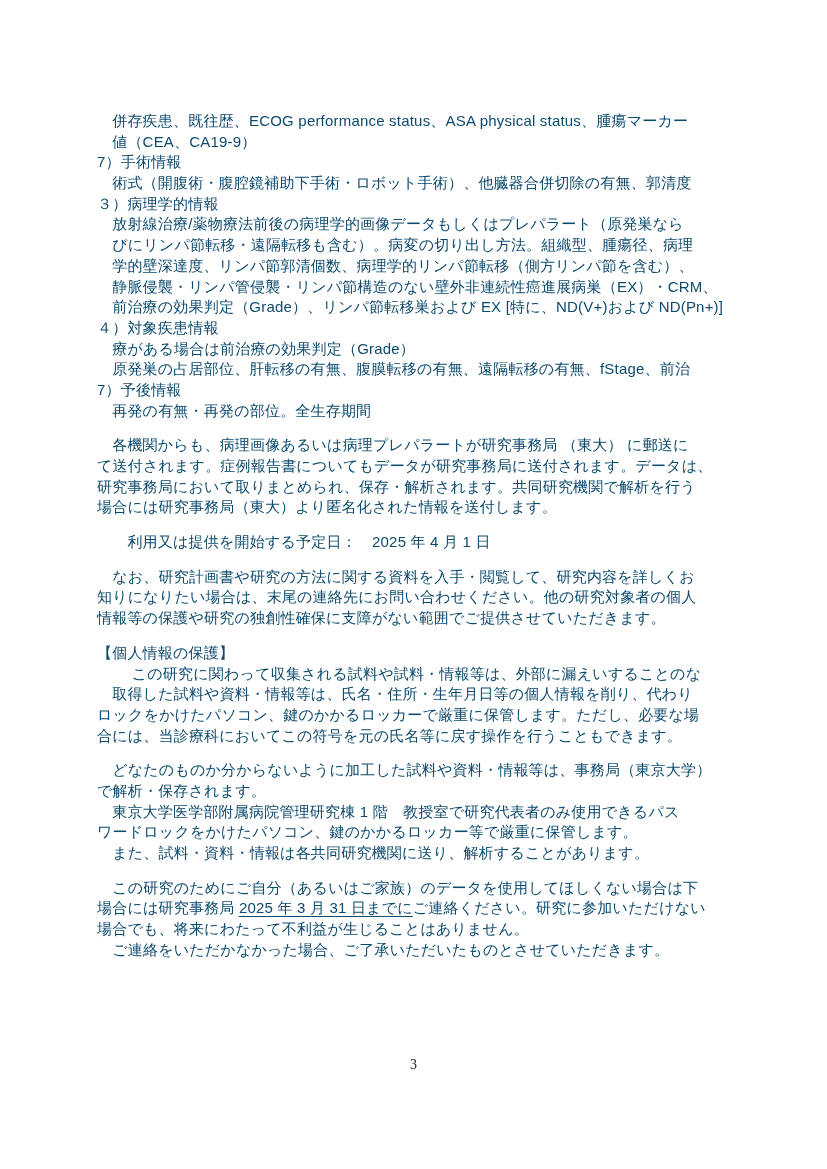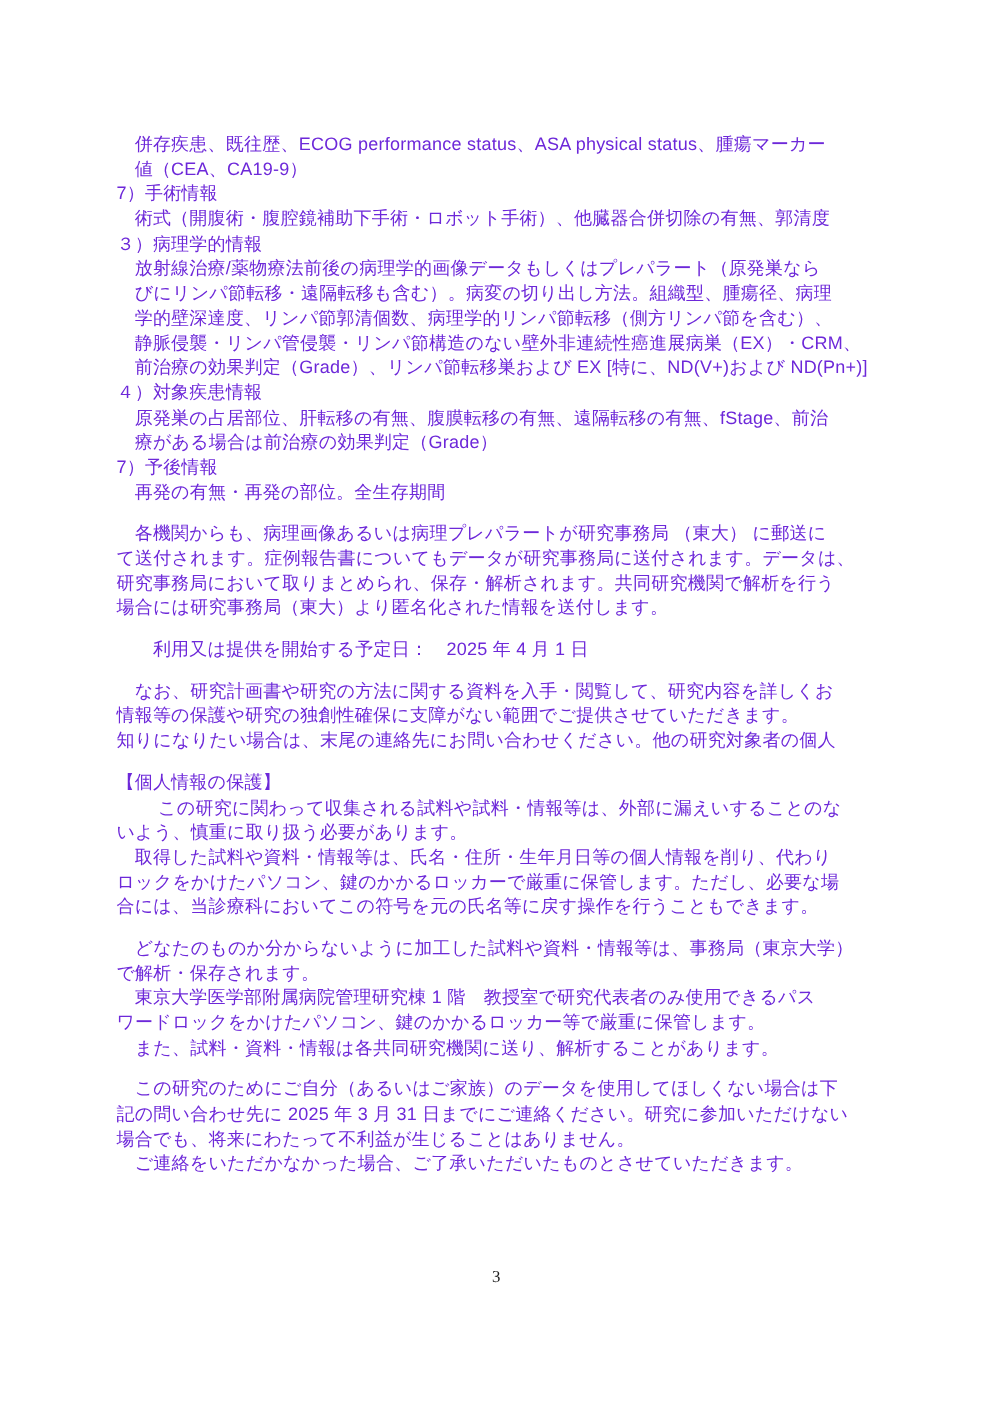--- a/index.html
+++ b/index.html
@@ -27,26 +27,27 @@
     top: 111px;
     left: 97px;
     width: 645px;
   }
   .line {
     font-size: 15px;
     line-height: 20.7px;
     height: 20.7px;
     letter-spacing: 0.2px;
     white-space: pre;
-    color: #6d28d9;
+    color: #0c4a6e;
   }
   .line.blank {
     height: 14px;
   }
   .seg-u {
+    text-decoration: underline;
     text-underline-offset: 3px;
     text-align: center;
   }
   .page-number {
     position: absolute;
     top: 1057px;
     left: 0;
     width: 827px;
     text-align: center;
     font-family: "Liberation Serif", "DejaVu Serif", serif;
@@ -63,48 +64,47 @@
       <div class="line"><span class="seg">　値（CEA、CA19-9）</span></div>
       <div class="line"><span class="seg">7）手術情報</span></div>
       <div class="line"><span class="seg">　術式（開腹術・腹腔鏡補助下手術・ロボット手術）、他臓器合併切除の有無、郭清度</span></div>
       <div class="line"><span class="seg">３）病理学的情報</span></div>
       <div class="line"><span class="seg">　放射線治療/薬物療法前後の病理学的画像データもしくはプレパラート（原発巣なら</span></div>
       <div class="line"><span class="seg">　びにリンパ節転移・遠隔転移も含む）。病変の切り出し方法。組織型、腫瘍径、病理</span></div>
       <div class="line"><span class="seg">　学的壁深達度、リンパ節郭清個数、病理学的リンパ節転移（側方リンパ節を含む）、</span></div>
       <div class="line"><span class="seg">　静脈侵襲・リンパ管侵襲・リンパ節構造のない壁外非連続性癌進展病巣（EX）・CRM、</span></div>
       <div class="line"><span class="seg">　前治療の効果判定（Grade）、リンパ節転移巣および EX [特に、ND(V+)および ND(Pn+)]</span></div>
       <div class="line"><span class="seg">４）対象疾患情報</span></div>
+      <div class="line"><span class="seg">　療がある場合は前治療の効果判定（Grade）</span></div>
       <div class="line"><span class="seg">　原発巣の占居部位、肝転移の有無、腹膜転移の有無、遠隔転移の有無、fStage、前治</span></div>
-      <div class="line"><span class="seg">　療がある場合は前治療の効果判定（Grade）</span></div>
       <div class="line"><span class="seg">7）予後情報</span></div>
       <div class="line"><span class="seg">　再発の有無・再発の部位。全生存期間</span></div>
       <div class="line blank"></div>
       <div class="line"><span class="seg">　各機関からも、病理画像あるいは病理プレパラートが研究事務局 （東大） に郵送に</span></div>
       <div class="line"><span class="seg">て送付されます。症例報告書についてもデータが研究事務局に送付されます。データは、</span></div>
       <div class="line"><span class="seg">研究事務局において取りまとめられ、保存・解析されます。共同研究機関で解析を行う</span></div>
       <div class="line"><span class="seg">場合には研究事務局（東大）より匿名化された情報を送付します。</span></div>
       <div class="line blank"></div>
       <div class="line"><span class="seg">　　利用又は提供を開始する予定日：　2025 年 4 月 1 日</span></div>
       <div class="line blank"></div>
       <div class="line"><span class="seg">　なお、研究計画書や研究の方法に関する資料を入手・閲覧して、研究内容を詳しくお</span></div>
+      <div class="line"><span class="seg">知りになりたい場合は、末尾の連絡先にお問い合わせください。他の研究対象者の個人</span></div>
       <div class="line"><span class="seg">情報等の保護や研究の独創性確保に支障がない範囲でご提供させていただきます。</span></div>
-      <div class="line"><span class="seg">知りになりたい場合は、末尾の連絡先にお問い合わせください。他の研究対象者の個人</span></div>
       <div class="line blank"></div>
       <div class="line"><span class="seg">【個人情報の保護】</span></div>
       <div class="line"><span class="seg">　　 この研究に関わって収集される試料や試料・情報等は、外部に漏えいすることのな</span></div>
-      <div class="line"><span class="seg">いよう、慎重に取り扱う必要があります。</span></div>
       <div class="line"><span class="seg">　取得した試料や資料・情報等は、氏名・住所・生年月日等の個人情報を削り、代わり</span></div>
       <div class="line"><span class="seg">ロックをかけたパソコン、鍵のかかるロッカーで厳重に保管します。ただし、必要な場</span></div>
       <div class="line"><span class="seg">合には、当診療科においてこの符号を元の氏名等に戻す操作を行うこともできます。</span></div>
       <div class="line blank"></div>
       <div class="line"><span class="seg">　どなたのものか分からないように加工した試料や資料・情報等は、事務局（東京大学）</span></div>
       <div class="line"><span class="seg">で解析・保存されます。</span></div>
       <div class="line"><span class="seg">　東京大学医学部附属病院管理研究棟 1 階　教授室で研究代表者のみ使用できるパス</span></div>
       <div class="line"><span class="seg">ワードロックをかけたパソコン、鍵のかかるロッカー等で厳重に保管します。</span></div>
       <div class="line"><span class="seg">　また、試料・資料・情報は各共同研究機関に送り、解析することがあります。</span></div>
       <div class="line blank"></div>
       <div class="line"><span class="seg">　この研究のためにご自分（あるいはご家族）のデータを使用してほしくない場合は下</span></div>
-      <div class="line"><span class="seg">記の問い合わせ先に </span><span class="seg-u">2025 年 3 月 31 日までに</span><span class="seg">ご連絡ください。研究に参加いただけない</span></div>
+      <div class="line"><span class="seg">場合には研究事務局 </span><span class="seg-u">2025 年 3 月 31 日までに</span><span class="seg">ご連絡ください。研究に参加いただけない</span></div>
       <div class="line"><span class="seg">場合でも、将来にわたって不利益が生じることはありません。</span></div>
       <div class="line"><span class="seg">　ご連絡をいただかなかった場合、ご了承いただいたものとさせていただきます。</span></div>
     </div>
   <div class="page-number">3</div>
 </div>
 
 </body></html>

